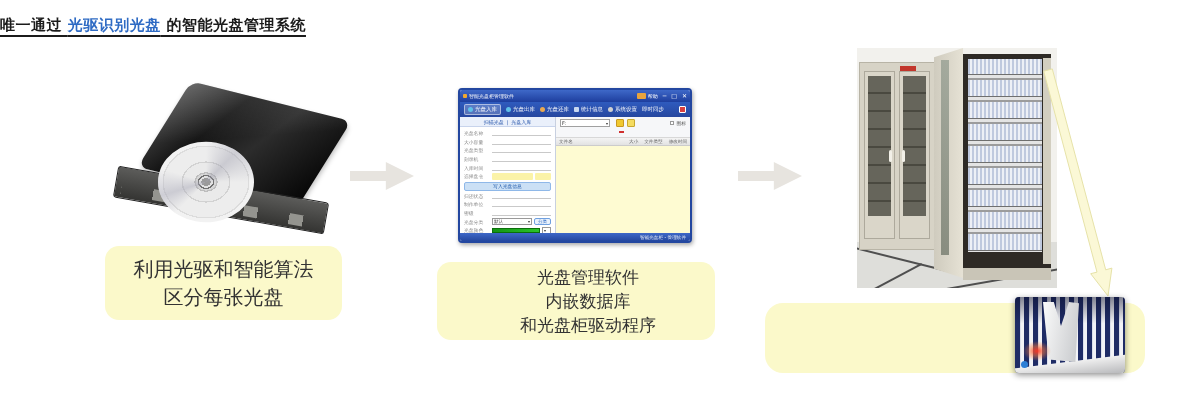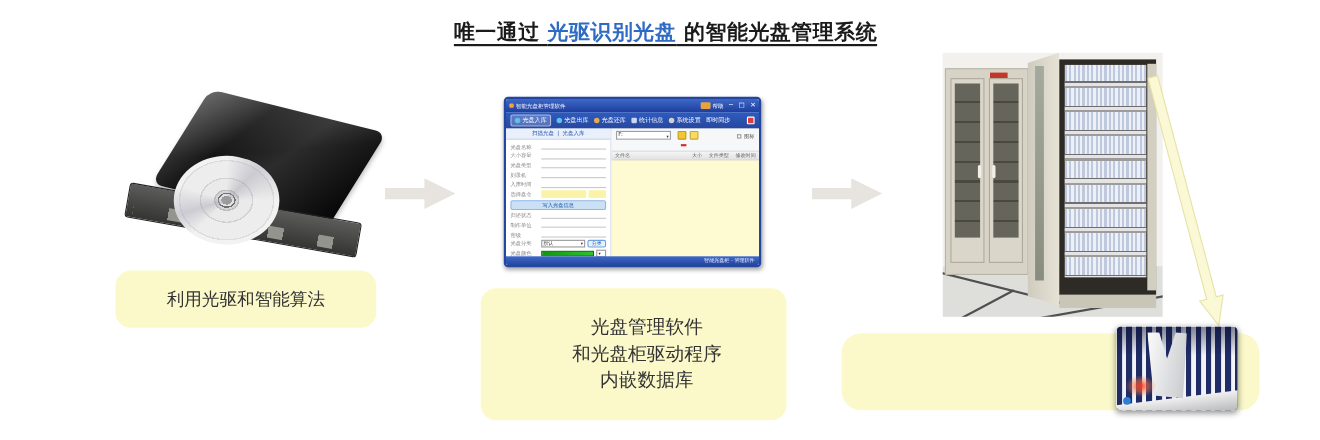--- a/index.html
+++ b/index.html
@@ -1,35 +1,35 @@
 <!DOCTYPE html>
 <html><head>
 <meta charset="utf-8">
 <style>
   * { margin:0; padding:0; box-sizing:border-box; }
   html,body { background:#ffffff; }
   body { font-family:"DejaVu Sans",sans-serif; }
   .canvas { position:relative; width:1200px; height:400px; background:#ffffff; overflow:hidden; }
 
   
-  .main-title { position:absolute; left:0; right:0; top:16px; text-align:center;
-    font-size:19px; font-weight:700; color:#1b1b1b; letter-spacing:0.5px;
-    text-decoration:underline; text-decoration-thickness:2px; text-underline-offset:5px;margin-left:10px; }
+  .main-title { position:absolute; left:0; right:0; top:16px; 
+    font-size:15px; font-weight:700; color:#1b1b1b; letter-spacing:0.5px;
+    text-decoration:underline; text-decoration-thickness:2px; text-underline-offset:5px; }
   .main-title .hl { color:#2F6BC4; }
 
   
   .flow-arrow { position:absolute; width:64px; height:28px; background:#E7E4DF;
     clip-path:polygon(0 32%, 56% 32%, 56% 0, 100% 50%, 56% 100%, 56% 68%, 0 68%); }
 
   
   .caption { position:absolute; background:#FBF9CA; border-radius:14px; color:#333;
     display:flex; flex-direction:column; justify-content:center; align-items:center;
     font-size:17px; line-height:1.42; text-align:center; }
-  .caption-1 { left:105px; top:246px; width:237px; height:52px; font-size:16px;align-items:center; }
-  .caption-2 { left:437px; top:262px; width:278px; height:120px;padding-left:24px; }
+  .caption-1 { left:105px; top:246px; width:237px; height:74px; font-size:20px;align-items:center; }
+  .caption-2 { left:437px; top:262px; width:278px; height:78px;padding-left:24px; }
   .caption-3 { left:765px; top:303px; width:380px; height:70px; border-radius:18px; padding-right:132px; }
 
   
   .drive { position:absolute; left:100px; top:88px; width:245px; height:152px; }
   .drive-body { position:absolute; left:62px; top:8px; width:165px; height:96px;
     background:linear-gradient(115deg,#4a4a4a 0%,#161616 30%,#2c2c2c 55%,#050505 100%);
     border-radius:10px; transform:rotate(14deg) skewX(-18deg); box-shadow:2px 3px 5px rgba(0,0,0,0.25); }
   .drive-body:after { content:""; position:absolute; inset:0; border-radius:10px;
     background:linear-gradient(160deg,rgba(255,255,255,0.18),rgba(255,255,255,0) 45%); }
   .drive-tray { position:absolute; left:14px; top:96px; width:214px; height:32px;
@@ -337,22 +337,23 @@
   <div class="closeup">
     <div class="shade"></div>
     <div class="rail"></div>
     <div class="gripper"></div>
     <div class="glow"></div>
     <div class="dot"></div>
   </div>
 
   <div class="caption caption-1">
     <div>利用光驱和智能算法</div>
+    <div>区分每张光盘</div>
   </div>
   <div class="caption caption-2">
     <div>光盘管理软件</div>
+    <div>内嵌数据库</div>
     <div>和光盘柜驱动程序</div>
-    <div>内嵌数据库</div>
   </div>
   <div class="caption caption-3">
   </div>
 
 </div>
 
 </body></html>

